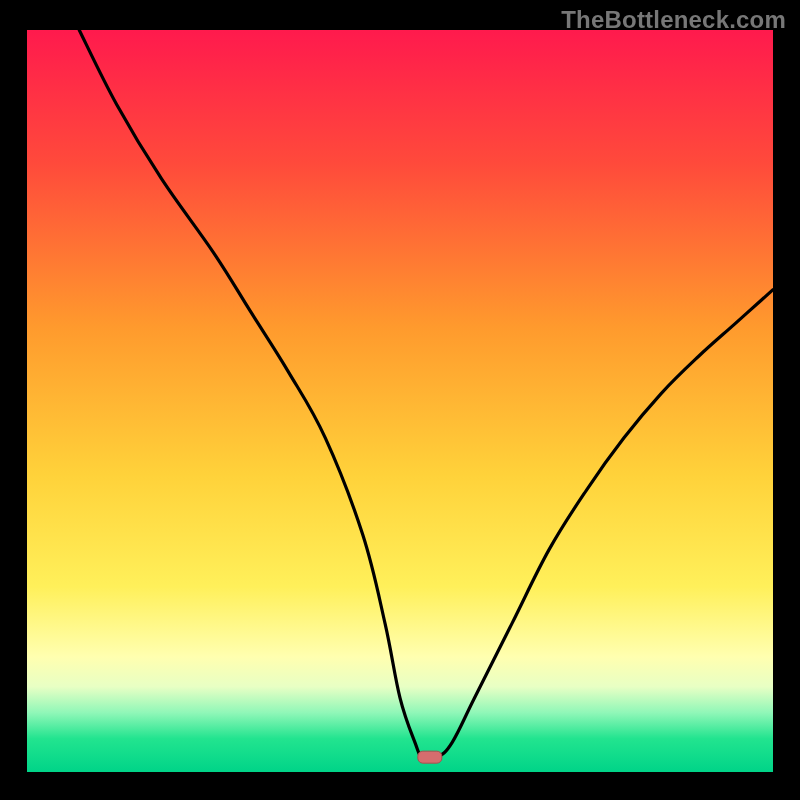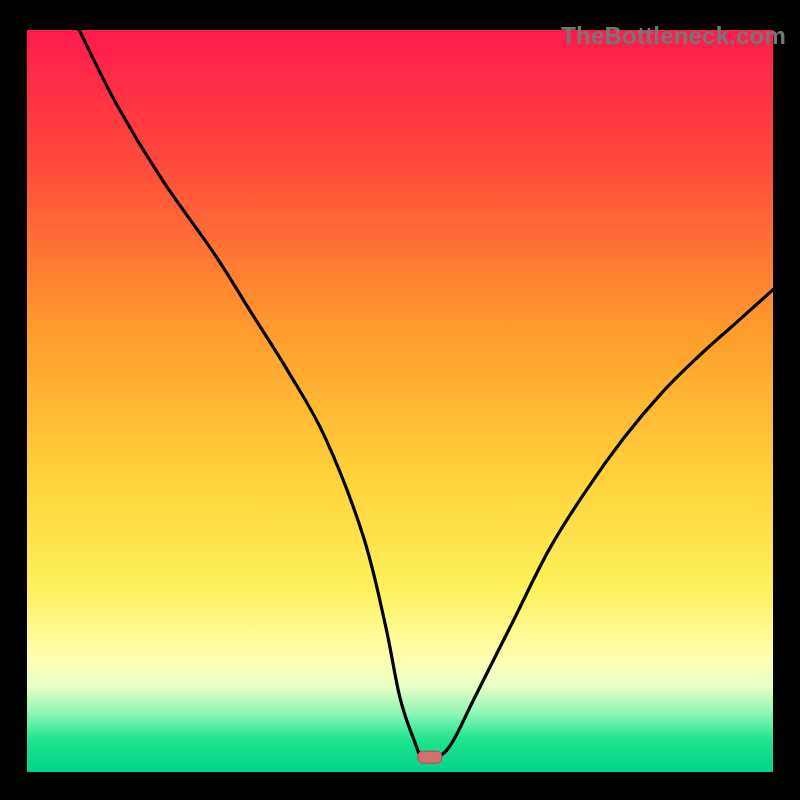--- a/index.html
+++ b/index.html
@@ -19,21 +19,20 @@
   }
   .watermark {
     position: absolute;
     top: 6px;
     right: 14px;
     color: #777;
     font-size: 24px;
     font-weight: 600;
     letter-spacing: 0.2px;
     z-index: 10;
-    margin-top: 16px;
   }
   .plot-area {
     position: absolute;
     left: 27px;
     top: 30px;
     width: 746px;
     height: 742px;
   }
   .plot-area svg {
     display: block;

